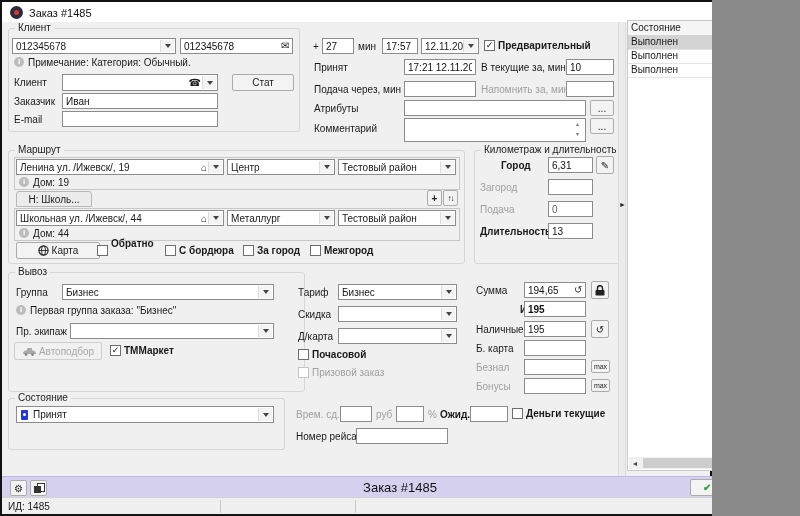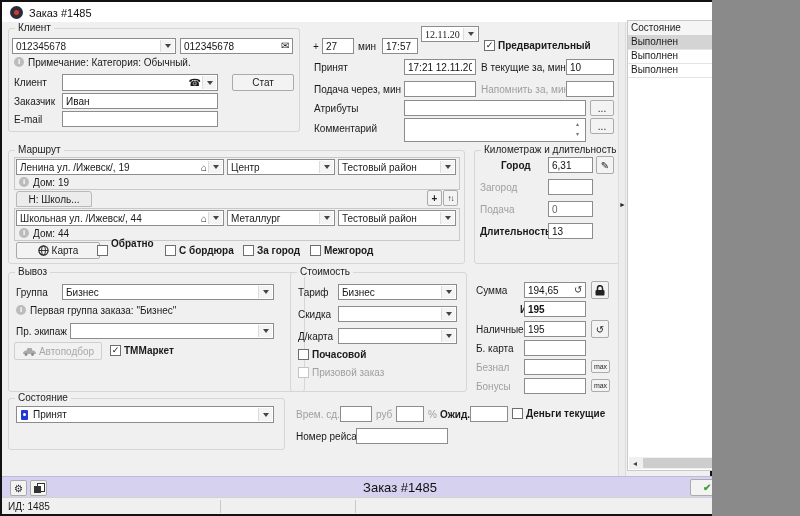--- a/index.html
+++ b/index.html
@@ -101,21 +101,21 @@
   </div>
   <span class="lbl" style="left:14px;top:96px;">Заказчик</span>
   <input class="inp" style="left: 62px; top: 93px; width: 156px;" value="Иван">
   <span class="lbl" style="left:14px;top:114px;">E-mail</span>
   <input class="inp" style="left: 62px; top: 111px; width: 156px;" value="">
 
   <span class="lbl" style="left:313px;top:41px;">+</span>
   <input class="inp" style="left: 322px; top: 38px; width: 32px;" value="27">
   <span class="lbl" style="left:358px;top:41px;">мин</span>
   <input class="inp" style="left: 382px; top: 38px; width: 36px;" value="17:57">
-  <div class="cmb" style="left:421px;top:26px;width:58px;font-family:Liberation Serif, serif;">
+  <div class="cmb" style="left:421px;top:38px;width:58px;">
     <span class="ctext">12.11.20</span>
     <span class="car">
         <span class="tri"></span>
       </span>
   </div>
   <span class="cb" style="left:484px;top:40px;"><span>✓</span></span>
   <span class="lbl b" style="left:498px;top:40px;">Предварительный</span>
 
   <span class="lbl" style="left:314px;top:62px;">Принят</span>
   <input class="inp" style="left: 404px; top: 59px; width: 72px;" value="17:21 12.11.20">
@@ -255,23 +255,20 @@
     <svg width="14" height="9" viewBox="0 0 14 9">
       <path d="M1 7 q0-3.5 3.5-3.5 l1-2.5 h4 l1 2.5 q3.5 0 3.5 3.5 z" fill="#aaaaaa"></path>
       <circle cx="4" cy="7.5" r="1.4" fill="#8a8a8a"></circle>
         <circle cx="10.5" cy="7.5" r="1.4" fill="#8a8a8a"></circle>
     </svg>
     <span>Автоподбор</span>
   </div>
   <span class="cb" style="left:110px;top:345px;"><span>✓</span></span>
   <span class="lbl b" style="left:124px;top:345px;">ТММаркет</span>
 
-  <div class="grp" style="left:290px;top:272px;width:175px;height:118px;">
-    <span class="glab">Стоимость</span>
-  </div>
   <span class="lbl" style="left:298px;top:287px;">Тариф</span>
   <div class="cmb" style="left:338px;top:284px;width:119px;">
     <span class="ctext">Бизнес</span>
     <span class="car">
         <span class="tri"></span>
       </span>
   </div>
   <span class="lbl" style="left:298px;top:309px;">Скидка</span>
   <div class="cmb" style="left:338px;top:306px;width:119px;">
     <span class="ctext"></span>

